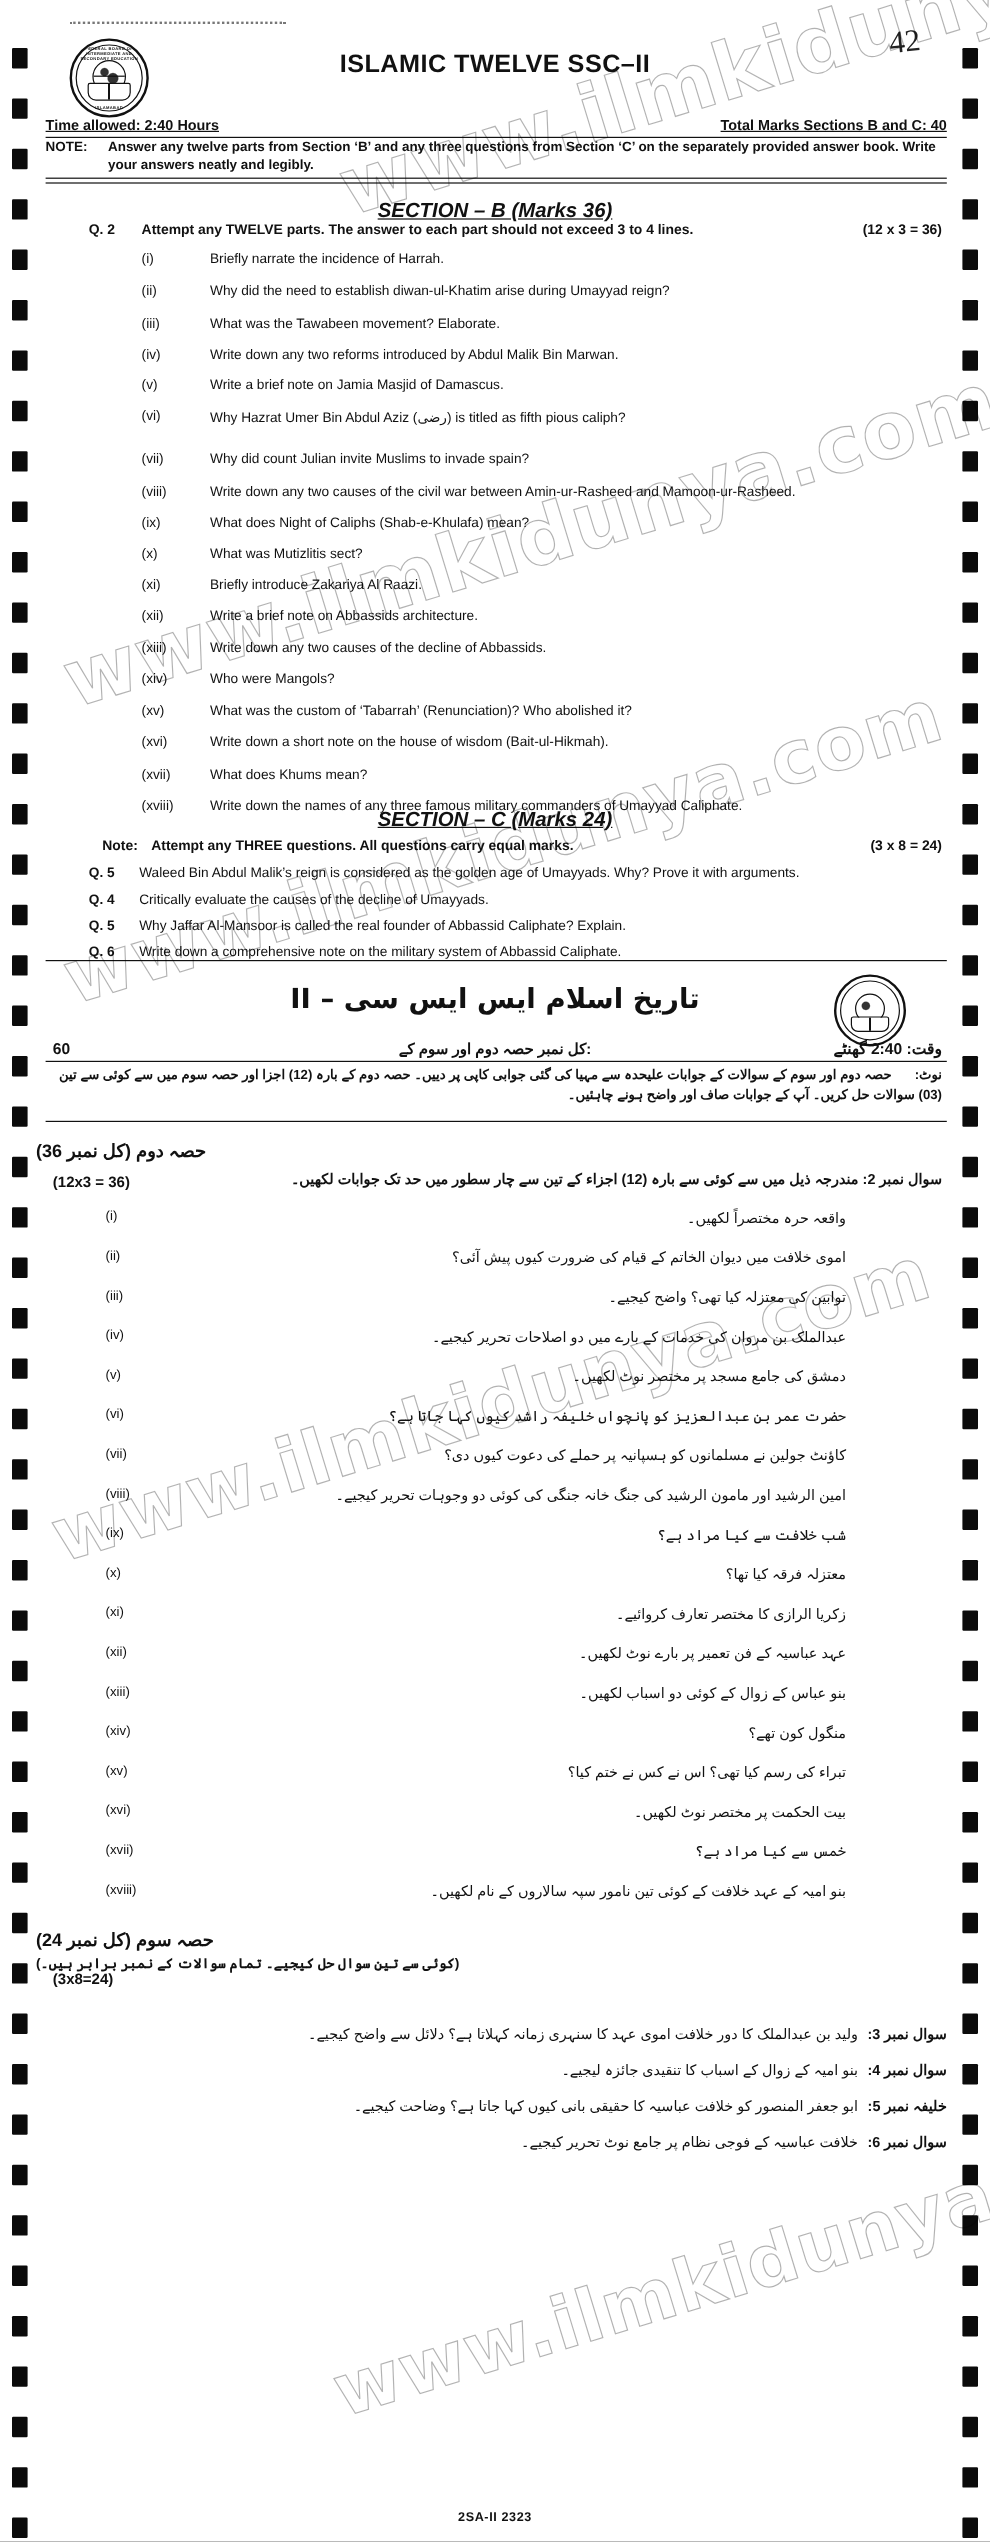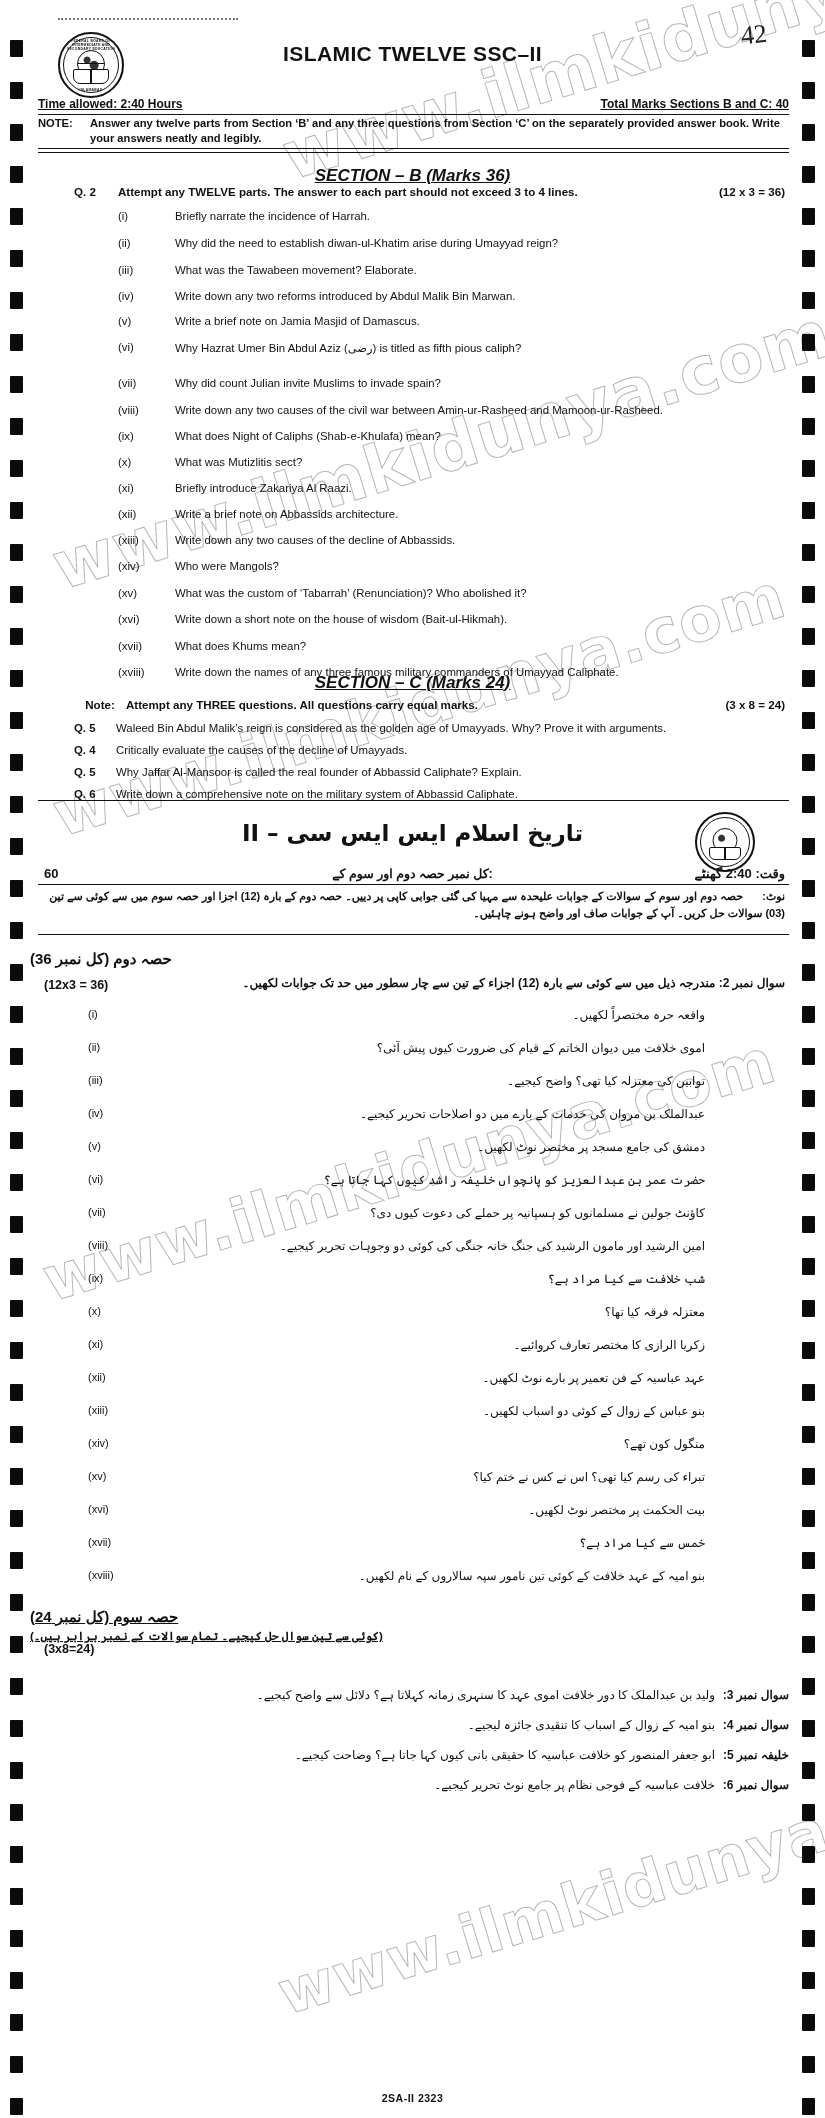--- a/index.html
+++ b/index.html
@@ -184,21 +184,21 @@
   .uhr2{top:934px;}
 
   .unote{
     position:absolute;right:10px;left:10px;top:888px;
     direction:rtl;text-align:right;font-size:11px;line-height:17px;font-weight:bold;
   }
   .unote .lbl{display:inline-block;width:42px;}
 
   .usec{position:absolute;left:0;right:0;text-align:left;font-size:15px;font-weight:bold;direction:rtl;}
   .usecB{top:950px;}
-  .usecC{top:1608px;text-decoration:underline;}
+  .usecC{top:1608px;}
 
   .umarksB{position:absolute;left:14px;top:978px;font-size:12.5px;font-weight:bold;}
   .umarksC{position:absolute;left:14px;top:1642px;font-size:12.5px;font-weight:bold;}
 
   .uq{position:absolute;right:10px;direction:rtl;text-align:right;font-size:12px;font-weight:bold;white-space:nowrap;}
   .uqB{top:976px;}
 
   .uparts{position:absolute;left:0;top:0;width:100%;}
   .upart{position:absolute;direction:rtl;font-size:12px;white-space:nowrap;}
   .upart .rn{position:absolute;left:58px;width:46px;text-align:left;direction:ltr;font-size:11px;}

